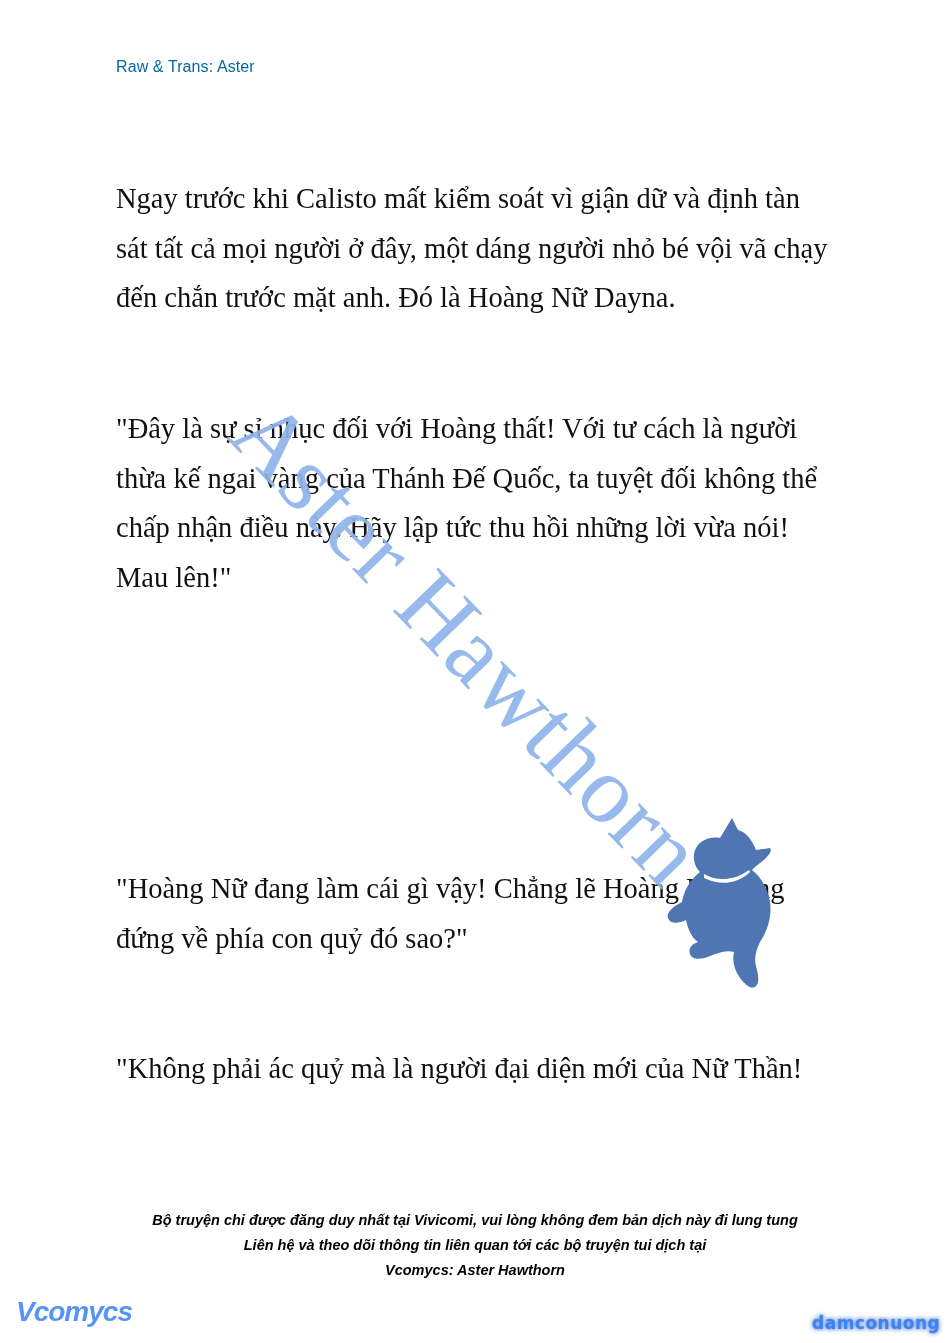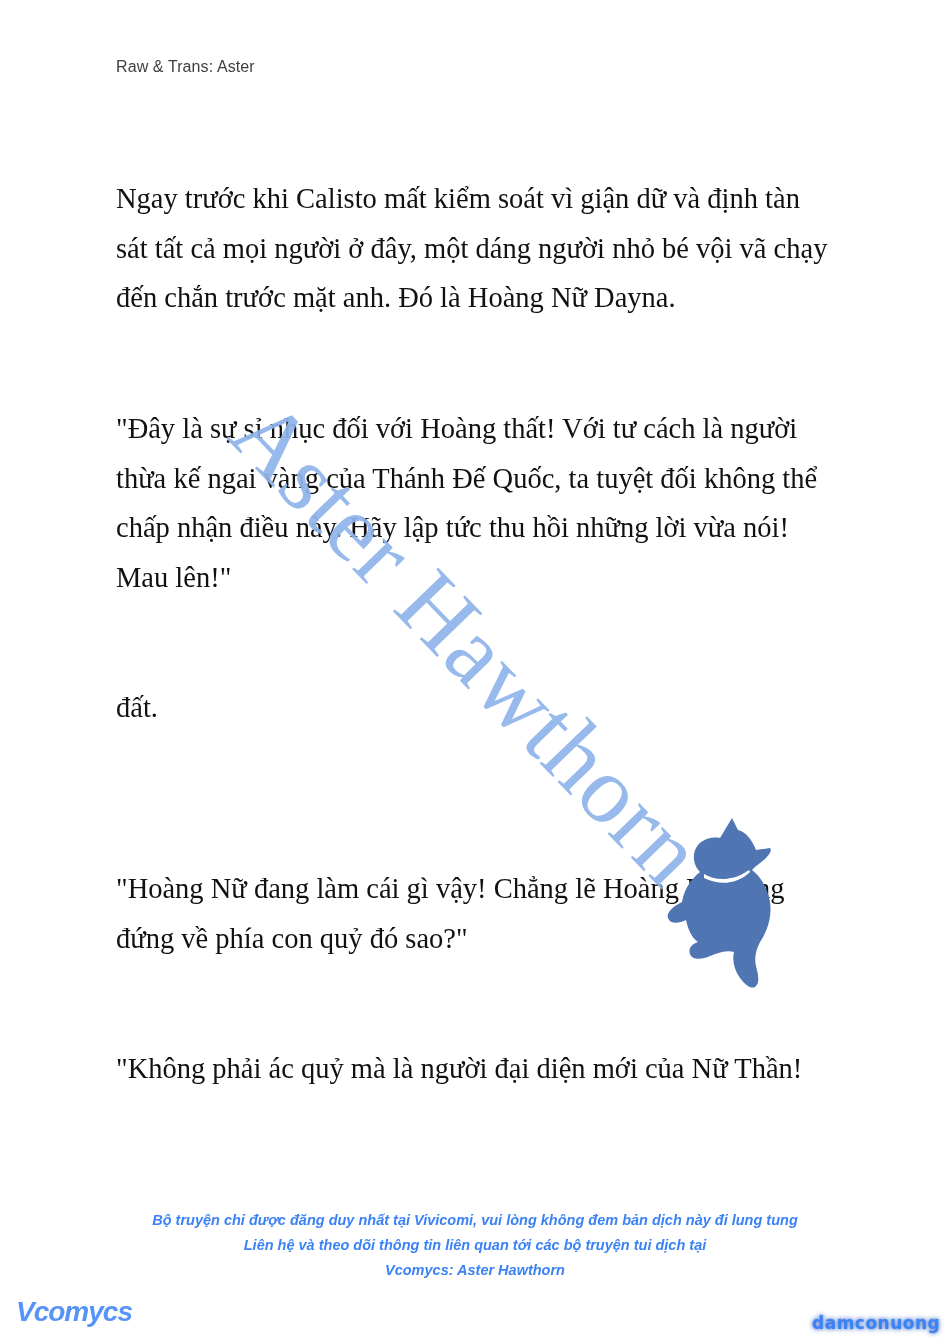--- a/index.html
+++ b/index.html
@@ -14,21 +14,21 @@
       overflow: hidden;
       font-family: "Liberation Serif", "DejaVu Serif", serif;
       color: #111111;
     }
     .header-credit {
       position: absolute;
       left: 116px;
       top: 58px;
       font-family: "Liberation Sans", "DejaVu Sans", sans-serif;
       font-size: 16px;
-      color: #404040;
+      color: #0369a1;
       letter-spacing: 0.1px;
     }
     .paragraph {
       position: absolute;
       left: 116px;
       width: 740px;
       font-size: 28.5px;
       line-height: 49.5px;
       color: #111111;
     }
@@ -70,21 +70,21 @@
       position: absolute;
       left: 0;
       width: 950px;
       top: 1208px;
       text-align: center;
       font-family: "Liberation Sans", "DejaVu Sans", sans-serif;
       font-style: italic;
       font-weight: bold;
       font-size: 14.5px;
       line-height: 25px;
-      color: #3b82f6;
+      color: #000000;
     }
     .footer-notice .line { display: block; }
 
     .logo-left {
       position: absolute;
       left: 16px;
       top: 1296px;
       font-family: "Liberation Sans", "DejaVu Sans", sans-serif;
       font-style: italic;
       font-weight: bold;
@@ -117,21 +117,20 @@
 </div>
 
 <div class="paragraph" id="p2">
   <span class="line">"Đây là sự sỉ nhục đối với Hoàng thất! Với tư cách là người</span>
   <span class="line">thừa kế ngai vàng của Thánh Đế Quốc, ta tuyệt đối không thể</span>
   <span class="line">chấp nhận điều này. Hãy lập tức thu hồi những lời vừa nói!</span>
   <span class="line">Mau lên!"</span>
 </div>
 
 <div class="paragraph" id="p3">
-  <span class="line">đất.</span>
 </div>
 
 <div class="paragraph" id="p4">
   <span class="line">"Hoàng Nữ đang làm cái gì vậy! Chẳng lẽ Hoàng Nữ đang</span>
   <span class="line">đứng về phía con quỷ đó sao?"</span>
 </div>
 
 <div class="paragraph" id="p5">
   <span class="line">"Không phải ác quỷ mà là người đại diện mới của Nữ Thần!</span>
 </div>

